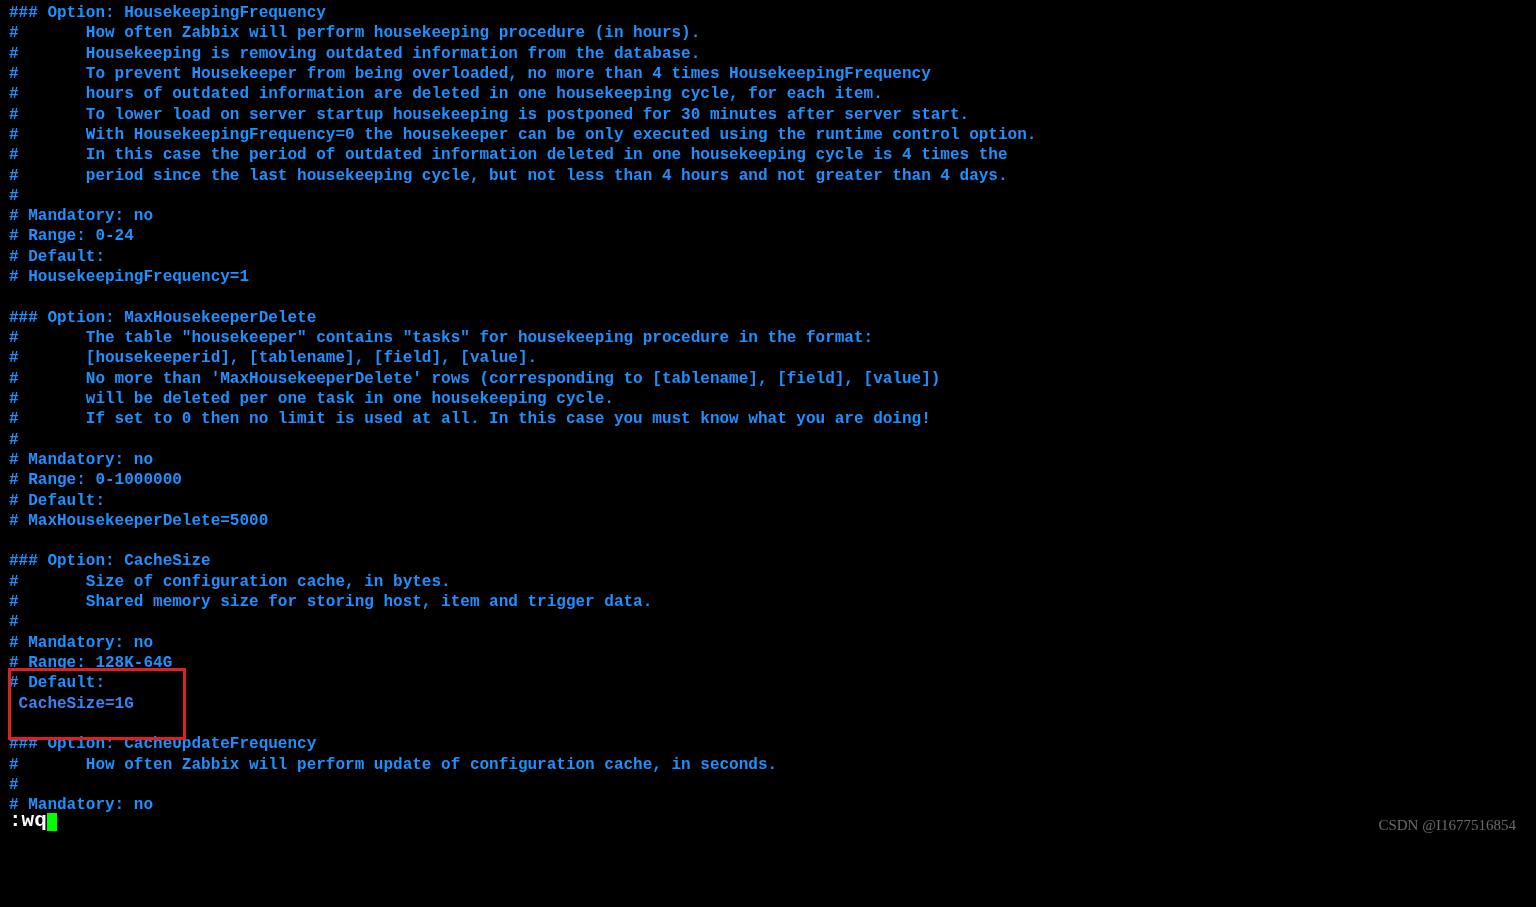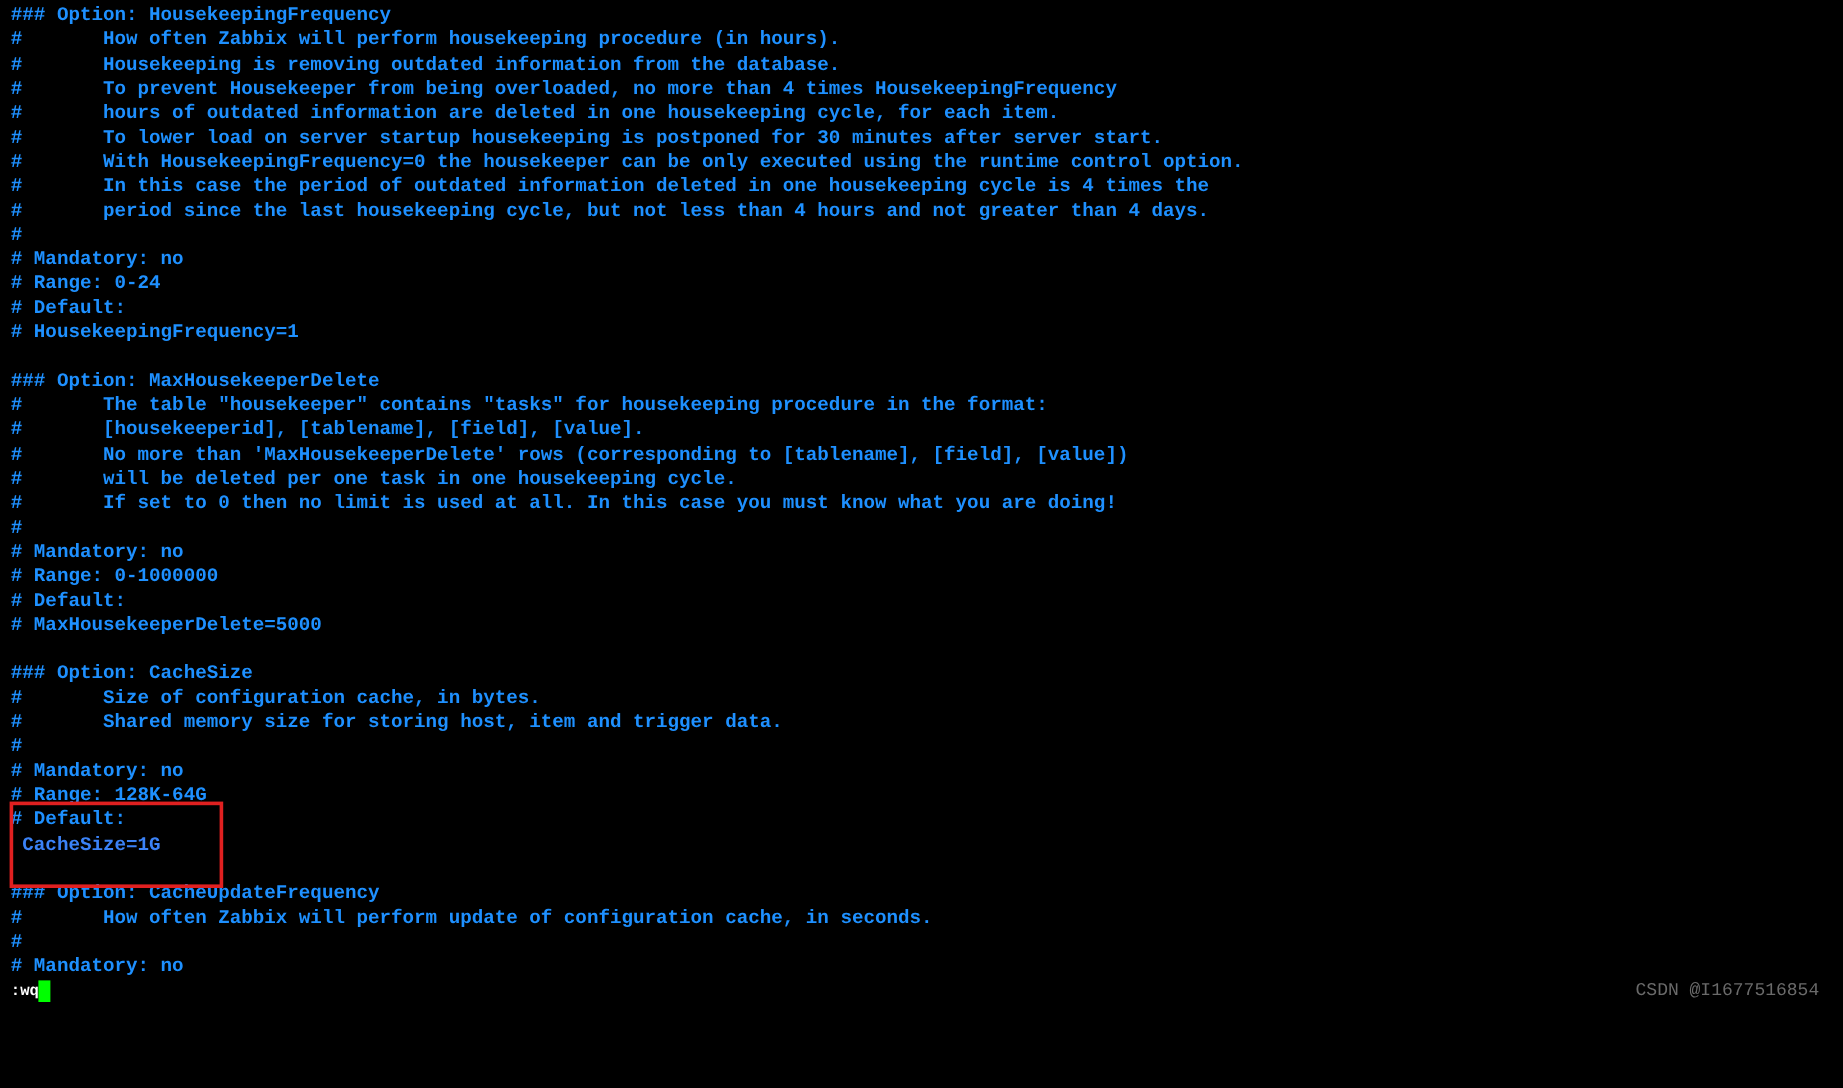--- a/index.html
+++ b/index.html
@@ -42,38 +42,38 @@
       position: absolute;
       bottom: 72px;
       left: 9px;
       display: flex;
       align-items: center;
     }
     .command-text {
       color: #ffffff;
       font-weight: bold;
       font-family: "Consolas", "Courier New", monospace;
-      font-size: 13px;
+      font-size: 21px;
     }
     .cursor {
       display: inline-block;
       background-color: #00ff00;
       color: #00ff00;
       width: 10px;
       height: 18px;
       margin-left: 0;
       vertical-align: middle;
     }
     .watermark {
       position: absolute;
       bottom: 72px;
       right: 20px;
       color: #6a6a6a;
       font-size: 15px;
-      font-family: Liberation Mono, monospace;
+      font-family: Liberation Serif, serif;
       font-weight: normal;
     }
   </style>
 </head>
 <body>
 
 <div class="terminal-content" id="terminal-lines"><div class="comment">### Option: HousekeepingFrequency</div><div class="comment">#       How often Zabbix will perform housekeeping procedure (in hours).</div><div class="comment">#       Housekeeping is removing outdated information from the database.</div><div class="comment">#       To prevent Housekeeper from being overloaded, no more than 4 times HousekeepingFrequency</div><div class="comment">#       hours of outdated information are deleted in one housekeeping cycle, for each item.</div><div class="comment">#       To lower load on server startup housekeeping is postponed for 30 minutes after server start.</div><div class="comment">#       With HousekeepingFrequency=0 the housekeeper can be only executed using the runtime control option.</div><div class="comment">#       In this case the period of outdated information deleted in one housekeeping cycle is 4 times the</div><div class="comment">#       period since the last housekeeping cycle, but not less than 4 hours and not greater than 4 days.</div><div class="comment">#</div><div class="comment"># Mandatory: no</div><div class="comment"># Range: 0-24</div><div class="comment"># Default:</div><div class="comment"># HousekeepingFrequency=1</div><div>&nbsp;</div><div class="comment">### Option: MaxHousekeeperDelete</div><div class="comment">#       The table "housekeeper" contains "tasks" for housekeeping procedure in the format:</div><div class="comment">#       [housekeeperid], [tablename], [field], [value].</div><div class="comment">#       No more than 'MaxHousekeeperDelete' rows (corresponding to [tablename], [field], [value])</div><div class="comment">#       will be deleted per one task in one housekeeping cycle.</div><div class="comment">#       If set to 0 then no limit is used at all. In this case you must know what you are doing!</div><div class="comment">#</div><div class="comment"># Mandatory: no</div><div class="comment"># Range: 0-1000000</div><div class="comment"># Default:</div><div class="comment"># MaxHousekeeperDelete=5000</div><div>&nbsp;</div><div class="comment">### Option: CacheSize</div><div class="comment">#       Size of configuration cache, in bytes.</div><div class="comment">#       Shared memory size for storing host, item and trigger data.</div><div class="comment">#</div><div class="comment"># Mandatory: no</div><div class="comment"># Range: 128K-64G</div><div class="comment"># Default:</div><div class="plain"> CacheSize=1G</div><div>&nbsp;</div><div class="comment">### Option: CacheUpdateFrequency</div><div class="comment">#       How often Zabbix will perform update of configuration cache, in seconds.</div><div class="comment">#</div><div class="comment"># Mandatory: no</div></div>
 
 <div class="highlight-box"></div>
 

